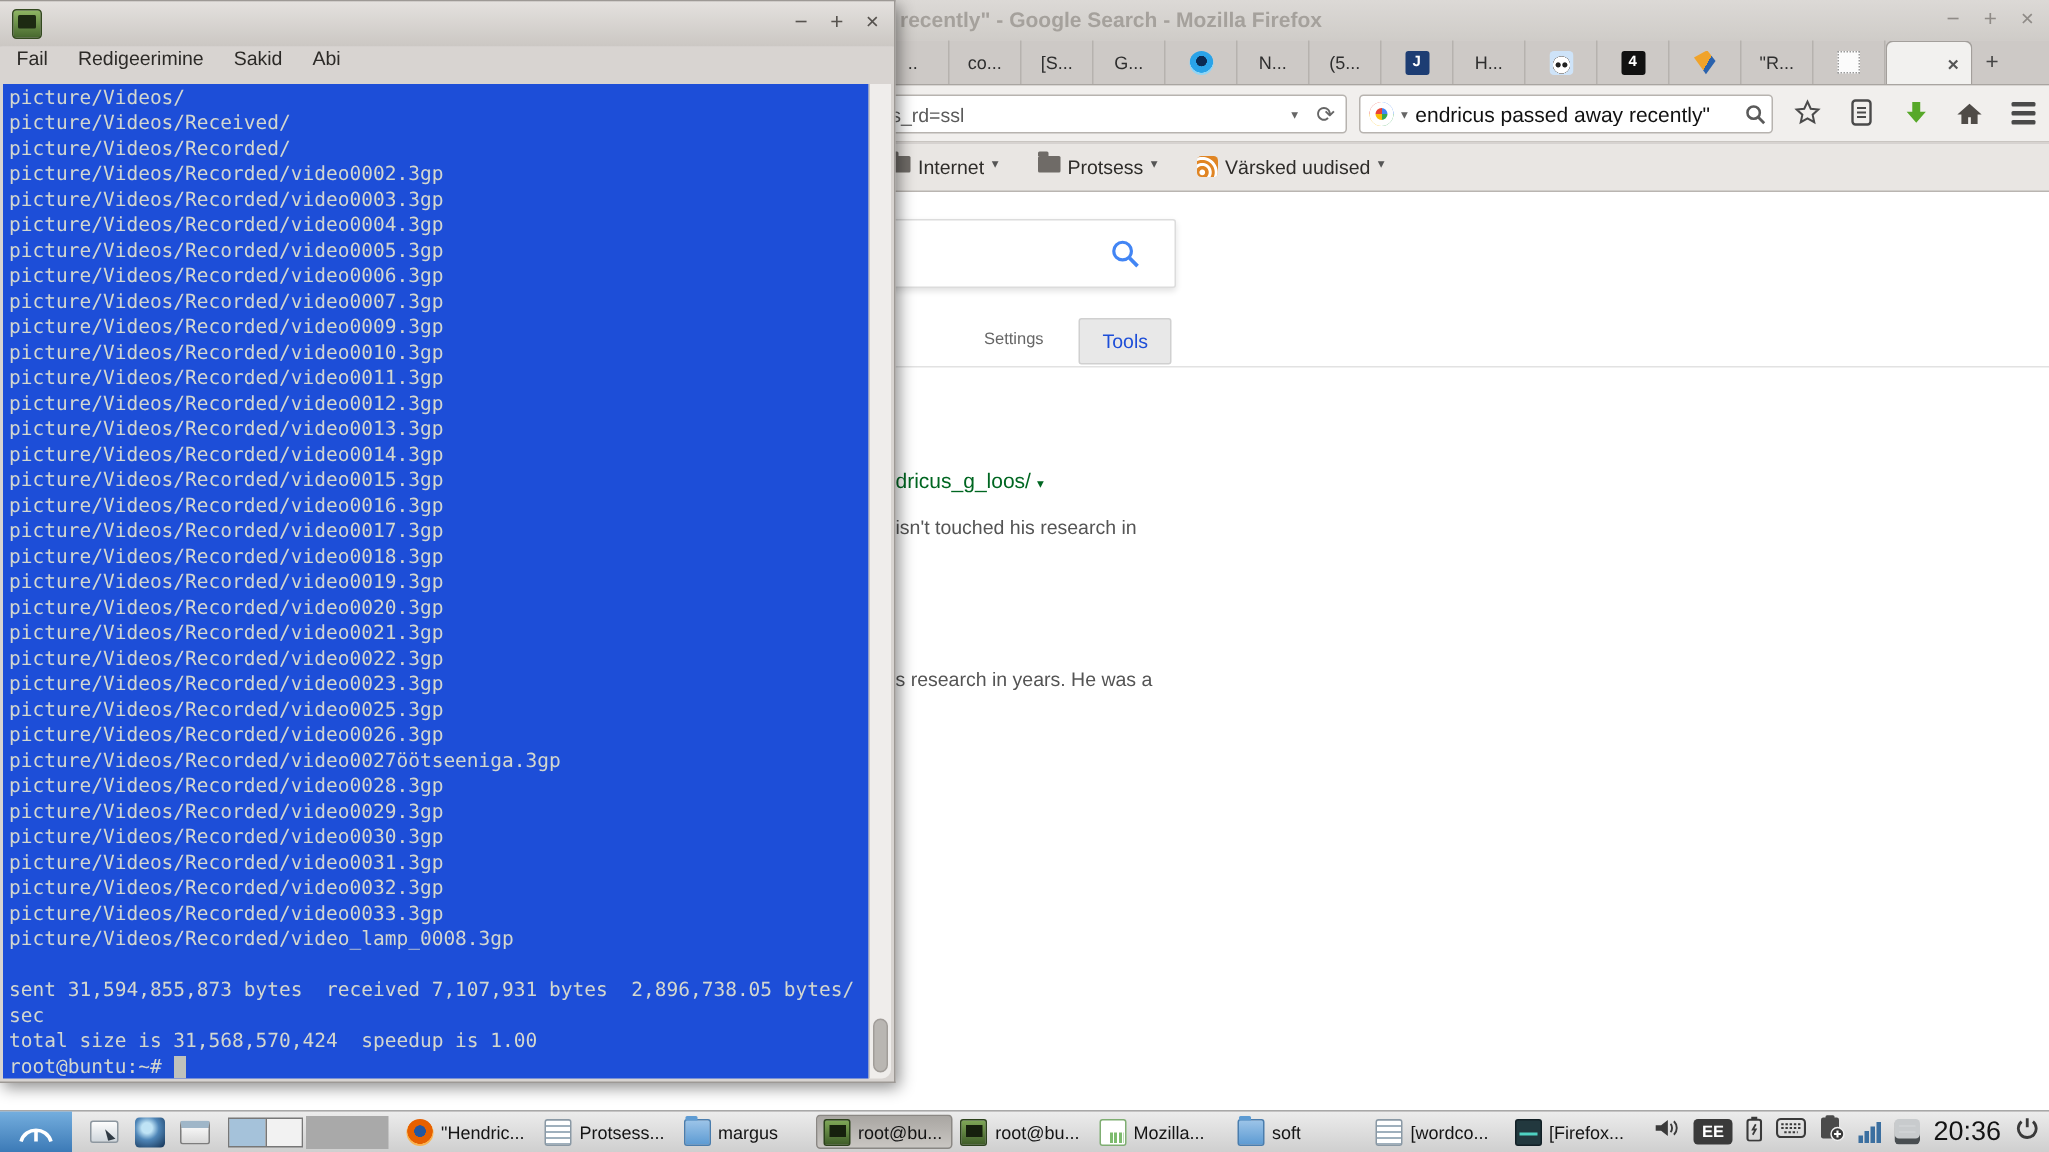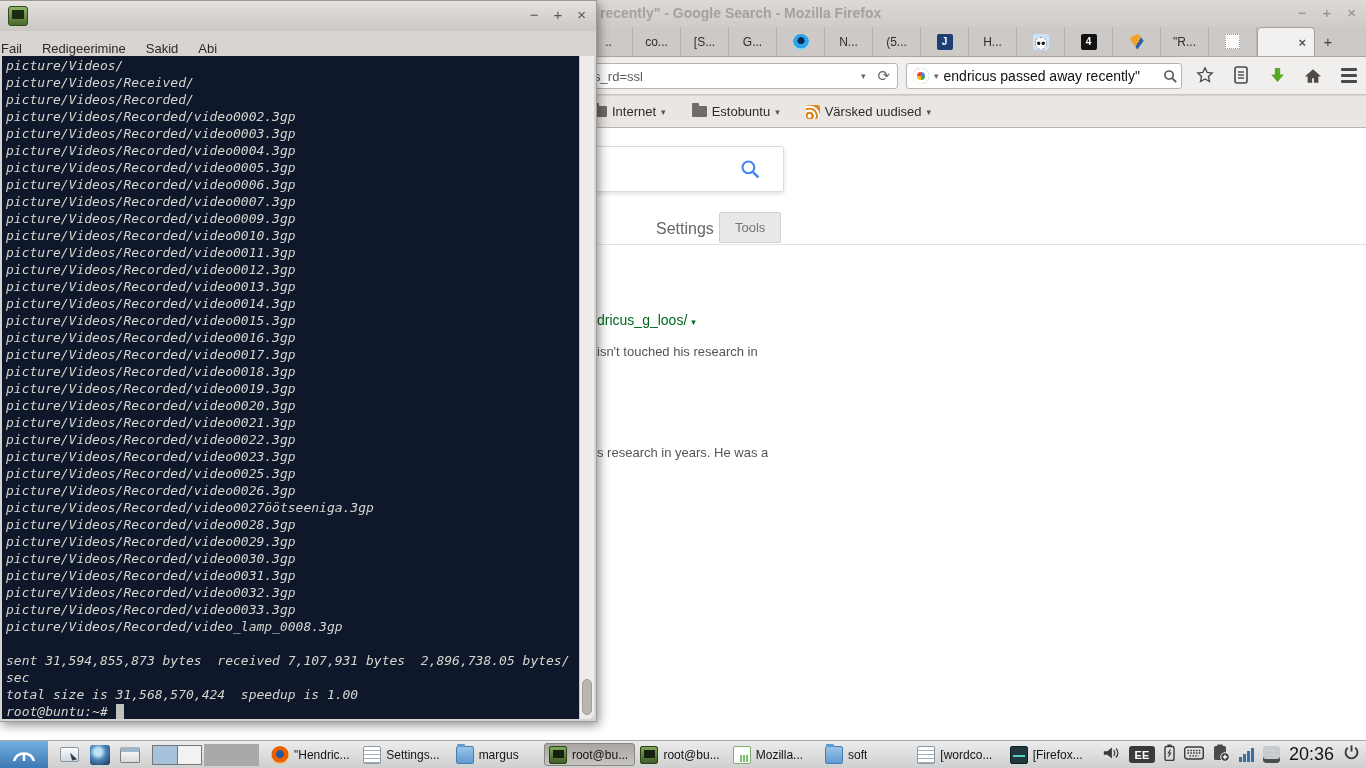--- a/index.html
+++ b/index.html
@@ -79,21 +79,21 @@
   .navicons { position:absolute; right:6px; top:7px; display:flex; gap:14px; align-items:center; }
   .navicon { width:22px; height:22px; display:flex; align-items:center; justify-content:center; }
   .hamburger { display:flex; flex-direction:column; gap:3px; }
   .hamburger i { width:16px; height:3px; background:#4a4a4a; border-radius:1px; }
 
   .ff-bookmarks {
     position:absolute; top:96px; left:0; width:1366px; height:32px;
     background:#e9e6e3; border-bottom:1px solid #b9b5b1;
     display:flex; align-items:center; gap:26px; padding-left:592px;
   }
-  .bm { display:flex; align-items:center; gap:5px; font-size:13px; color:#2e2c29; }
+  .bm { display:flex; align-items:flex-start; gap:5px; font-size:13px; color:#2e2c29; }
   .bm .caret { font-size:9px; color:#555; }
   .bmfolder { width:15px; height:11px; background:#6f6b67; border-radius:1px; position:relative; }
   .bmfolder::before { content:""; position:absolute; top:-3px; left:0; width:7px; height:3px;
     background:#6f6b67; border-radius:1px 1px 0 0; }
   .bmrss { width:14px; height:14px; border-radius:3px;
     background:
       radial-gradient(circle at 25% 78%, #fff 1.6px, transparent 2.2px),
       radial-gradient(circle at 25% 78%, transparent 4px, #fff 4.6px 6px, transparent 6.6px),
       radial-gradient(circle at 25% 78%, transparent 8px, #fff 8.6px 10px, transparent 10.6px),
       #e08524; }
@@ -106,23 +106,23 @@
     border:1px solid #dcdcdc; border-radius:2px; box-shadow:0 2px 4px rgba(0,0,0,0.12);
   }
   .gmag { position:absolute; right:22px; top:12px; }
   .gtopright { position:absolute; left:1220px; top:26px; width:130px; height:40px; display:flex; align-items:center; gap:22px; }
   .appgrid { display:grid; grid-template-columns:repeat(3,4px); grid-template-rows:repeat(3,4px); gap:2px; }
   .appgrid i { background:#6b6b6b; width:4px; height:4px; }
   .gbadge { width:23px; height:23px; border-radius:50%; background:#d7402f; color:#fff;
     font-size:11px; font-weight:bold; display:flex; align-items:center; justify-content:center; }
   .gavatar { width:31px; height:31px; border-radius:50%;
     background:radial-gradient(circle at 42% 32%, #9b8a79 0 18%, #6e6052 40%, #3c332b 75%, #241f19); }
-  .gsettings { position:absolute; left:656px; top:92px; font-size:16px; color:#666; }
+  .gsettings { position:absolute; left:656px; top:92px; font-size:11px; color:#666; }
   .gtools {
-    position:absolute; left:719px; top:84px; font-size:13px; color:#737373;
+    position:absolute; left:719px; top:84px; font-size:13px; color:#1d4ed8;
     background:#e8e8e8; border:1px solid #d0d0d0; padding:7px 15px; border-radius:2px;
   }
   .gdivider { position:absolute; left:0; top:116px; width:1366px; height:1px; background:#e2e2e2; }
   .gresult-url { position:absolute; left:597px; top:184px; font-size:14px; color:#006621; }
   .gresult-url .caret { font-size:9px; color:#006621; margin-left:4px; }
   .gsnippet1 { position:absolute; left:597px; top:216px; font-size:13px; color:#545454; }
   .gsnippet2 { position:absolute; left:597px; top:317px; font-size:13px; color:#545454; }
   .gfooter { position:absolute; left:163px; top:588px; display:flex; gap:34px; }
   .gfooter span { font-size:13px; color:#7a7a7a; }
 
@@ -136,23 +136,23 @@
     background:linear-gradient(#e4e1de,#cbc7c3); display:flex; align-items:center; }
   .term-title { position:absolute; left:0; right:0; text-align:center; font-size:14px;
     font-weight:bold; color:#3a3834; }
   .term-appicon { position:absolute; left:8px; top:5px; width:20px; height:20px; border-radius:3px;
     background:linear-gradient(#8fb663,#47682e); border:1px solid #33491f; }
   .term-appicon::after { content:""; position:absolute; left:3px; top:3px; width:12px; height:9px;
     background:#1d2a12; border-radius:1px; }
   .term-winbtns { position:absolute; right:10px; top:5px; display:flex; gap:15px; }
   .term-winbtns .winbtn { color:#57534f; font-size:15px; }
   .term-menubar { position:absolute; top:30px; left:1px; right:1px; height:25px;
-    background:#d8d4d1; display:flex; align-items:flex-end; gap:20px; }
+    background:#d8d4d1; display:flex; align-items:flex-start; gap:20px; padding-left:10px; }
   .term-menubar span { font-size:13px; color:#2c2a27; }
-  .term-body { position:absolute; top:55px; left:2px; right:17px; bottom:2px; background:#0f172a; overflow:hidden;font-style:italic; }
+  .term-body { position:absolute; top:55px; left:2px; right:17px; bottom:2px; background:#1d4ed8; overflow:hidden; }
   .term-body pre {
     margin:0; padding:1px 0 0 4px; font-family:"DejaVu Sans Mono", monospace;
     font-size:13px; line-height:17px; color:#d3d7cf; white-space:pre;
   }
   .term-prompt { position:absolute; left:4px; top:647px; font-family:"DejaVu Sans Mono", monospace;
     font-size:13px; line-height:17px; color:#d3d7cf; white-space:pre; }
   .cursor { display:inline-block; width:8px; height:15px; background:#bfc2bc; vertical-align:text-bottom; }
   .term-scroll { position:absolute; top:55px; right:2px; width:15px; bottom:2px;
     background:#efedeb; border-left:1px solid #cac6c2; border-radius:0 0 6px 0; }
   .term-thumb { position:absolute; left:2px; right:2px; bottom:4px; height:36px;
@@ -330,21 +330,21 @@
 
 <div class="ff-bookmarks">
 
 <span class="bm">
       <span class="bmfolder"></span>
       <span>Internet</span>
       <span class="caret">▾</span>
     </span>
     <span class="bm">
       <span class="bmfolder"></span>
-      <span>Estobuntu</span>
+      <span>Protsess</span>
       <span class="caret">▾</span>
     </span>
     <span class="bm">
       <span class="bmrss"></span>
       <span>Värsked uudised</span>
       <span class="caret">▾</span>
     </span>
   </div>
 
 <div class="ff-content">
@@ -451,21 +451,21 @@
   </div>
   <div class="tb-graypanel"></div>
   <div class="tb-tasks">
 
   <div class="task">
         <span class="ti firefox"></span>
         <span class="tklabel">"Hendric...</span>
       </div>
       <div class="task">
         <span class="ti notes"></span>
-        <span class="tklabel">Settings...</span>
+        <span class="tklabel">Protsess...</span>
       </div>
       <div class="task">
         <span class="ti folder"></span>
         <span class="tklabel">margus</span>
       </div>
       <div class="task active">
         <span class="ti terminal"></span>
         <span class="tklabel">root@bu...</span>
       </div>
       <div class="task">

